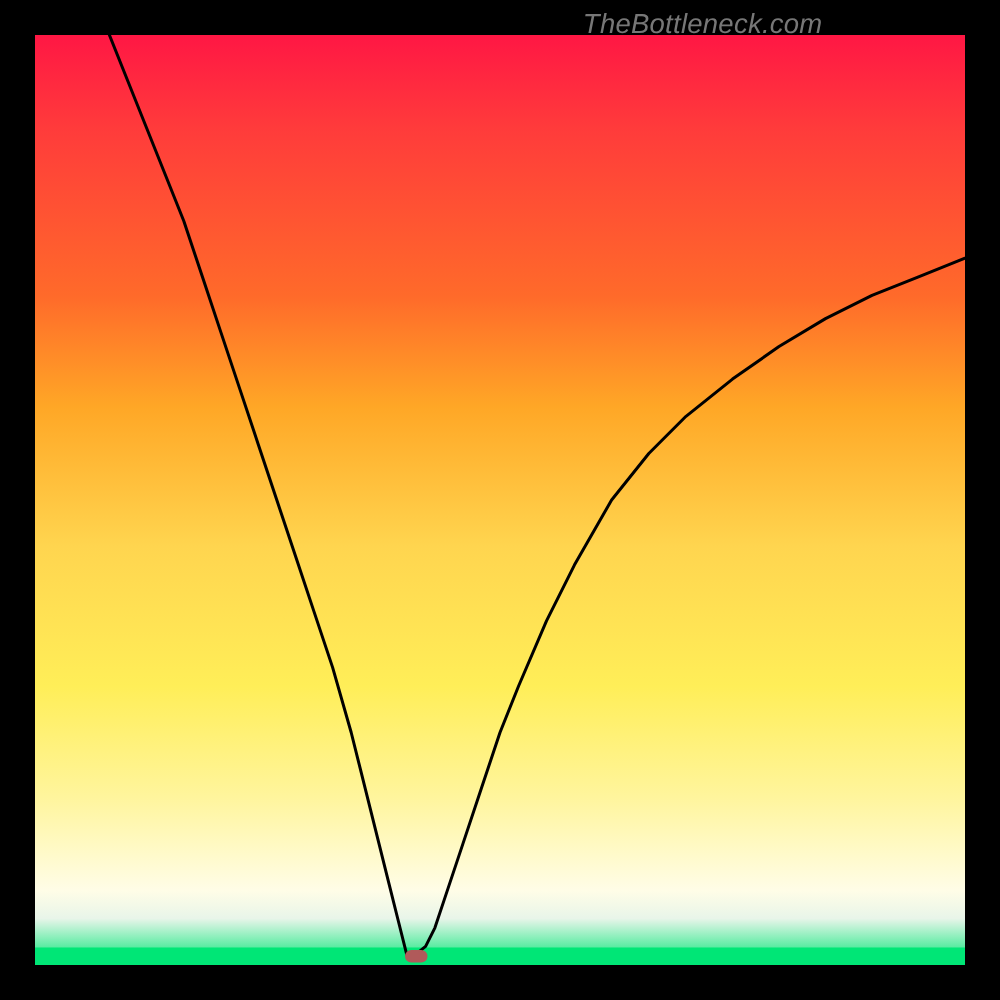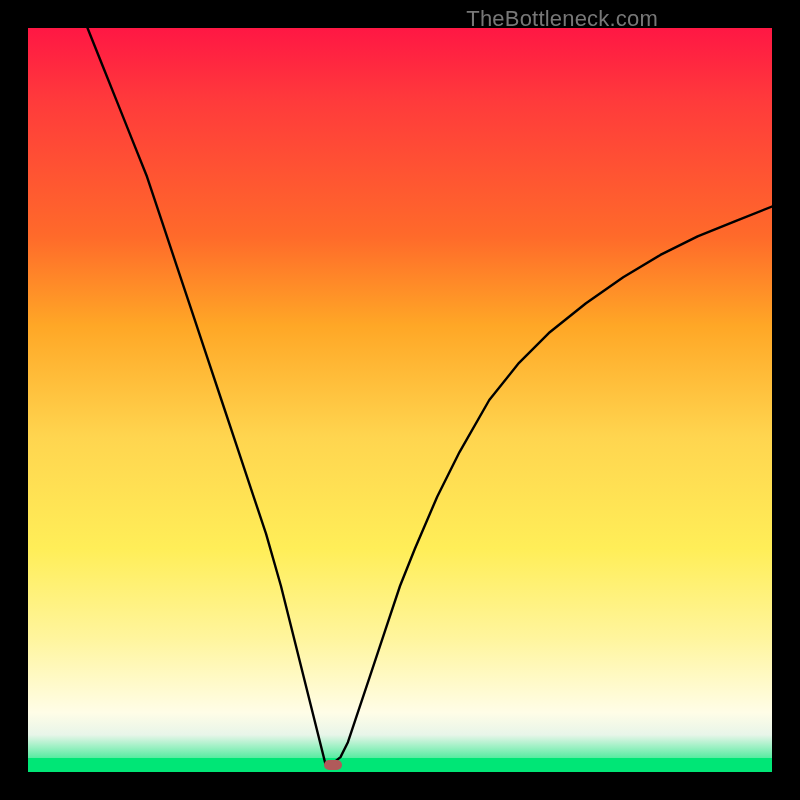--- a/index.html
+++ b/index.html
@@ -11,20 +11,21 @@
     overflow: hidden;
     font-family: Arial, Helvetica, sans-serif;
   }
   .frame {
     position: absolute;
     top: 0;
     left: 0;
     width: 672px;
     height: 800px;
     background: #000;
+    font-style: italic;
   }
   .plot {
     position: absolute;
     top: 28px;
     left: 28px;
     width: 744px;
     height: 744px;
     background: linear-gradient(
       to bottom,
       #ff1744 0%,

